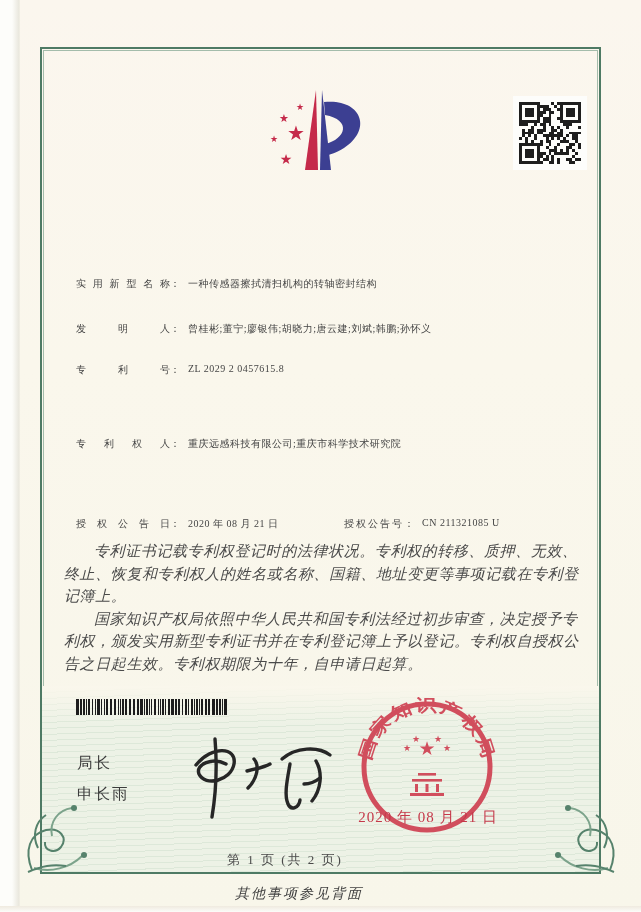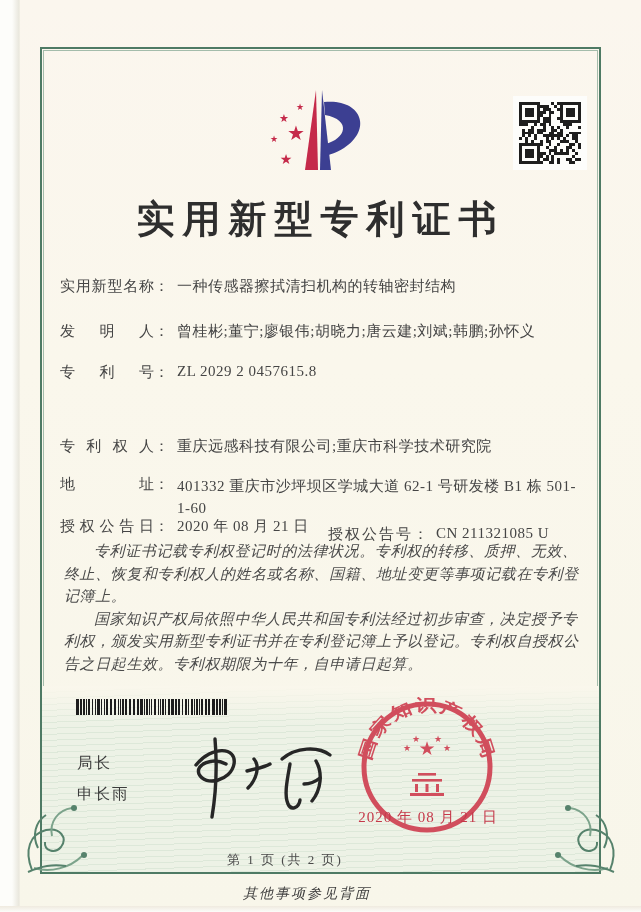--- a/index.html
+++ b/index.html
@@ -29,27 +29,27 @@
   .cert-number { position:absolute; left:64px; top:93px; font-size:14.5px;
     color:#4b4b4b; letter-spacing:2.5px; }
 
   .logo { position:absolute; left:256px; top:84px; width:135px; height:108px; }
 
   .qr { position:absolute; left:513px; top:96px; width:74px; height:74px; background:#fdfdfb; }
   .qr svg { width:100%; height:100%; shape-rendering:crispEdges; }
 
   .title { position:absolute; left:0; top:194px; width:641px; text-align:center;
     font-size:38px; font-weight:600; color:#2e2e2e; letter-spacing:8px; }
-  .field-row { position:absolute; left:60px; white-space:nowrap; font-size:15px; color:#454545; }
+  .field-row { position:absolute; left:76px; white-space:nowrap; font-size:10px; color:#454545; }
   .field-label { display:inline-block; width:94px; text-align:justify; text-align-last:justify; vertical-align:top; }
   .field-colon { display:inline-block; vertical-align:top; }
   .field-value { display:inline-block; margin-left:8px; vertical-align:top; letter-spacing:0.5px; }
   .field-row.wrap { white-space:normal; }
   .field-row.wrap .field-value { width:400px; word-break:break-all; line-height:22px; }
-  .pair2 { position:absolute; left:268px; top:0; white-space:nowrap;margin-top:8px; }
+  .pair2 { position:absolute; left:268px; top:0; white-space:nowrap; }
   .pair2 .field-label { width:auto; text-align:left; text-align-last:auto; letter-spacing:2px; }
 
   .paragraphs { position:absolute; left:64px; top:540px; width:518px;
     font-size:15px; line-height:22.5px; color:#4a4a4a; font-style:italic; letter-spacing:0.6px; }
   .paragraphs p { text-indent:2em; }
 
   .barcode { position:absolute; left:76px; top:699px; width:154px; height:16px;
     display:flex; align-items:stretch; }
   .barcode i { display:block; background:#1d1d1d; }
 
@@ -61,21 +61,21 @@
   .seal { position:absolute; left:357px; top:697px; width:140px; height:140px; opacity:0.92; }
   .seal-date { position:absolute; left:358px; top:808px; width:140px; text-align:center;
     font-size:15px; color:#c5394a; letter-spacing:1px; white-space:nowrap; }
 
   .ornament { position:absolute; width:74px; height:96px; }
   .ornament.bl { left:22px; top:778px; }
   .ornament.br { left:546px; top:778px; transform:scaleX(-1); }
 
   .page-footer { position:absolute; left:0; top:851px; width:570px; text-align:center;
     font-size:13px; color:#4a4a4a; letter-spacing:2px; }
-  .back-note { position:absolute; left:12px; top:885px; width:590px; text-align:center;
+  .back-note { position:absolute; left:4px; top:885px; width:590px; text-align:center;
     font-size:14px; color:#3f3f3f; font-style:italic; letter-spacing:2px; }
 </style>
 </head>
 <body>
 
 <div class="page">
   <div class="page-edge-left"></div>
   <div class="page-edge-bottom"></div>
 
   <div class="frame">
@@ -332,36 +332,32 @@
         <rect x="8" y="22" width="1" height="1" fill="#1e1e1e"></rect>
         <rect x="9" y="22" width="1" height="1" fill="#1e1e1e"></rect>
         <rect x="12" y="22" width="1" height="1" fill="#1e1e1e"></rect>
         <rect x="13" y="22" width="1" height="1" fill="#1e1e1e"></rect>
         <rect x="15" y="22" width="1" height="1" fill="#1e1e1e"></rect>
         <rect x="19" y="22" width="1" height="1" fill="#1e1e1e"></rect>
         <rect x="20" y="22" width="1" height="1" fill="#1e1e1e"></rect>
       </svg>
   </div>
 
-  <div class="title">实用新型专利证书</div>
 
   <div class="field-row" style="top:277px">
     <span class="field-label" style="width:94px">实用新型名称</span><span class="field-colon">：</span><span class="field-value">一种传感器擦拭清扫机构的转轴密封结构</span>
   </div>
   <div class="field-row" style="top:322px">
     <span class="field-label">发明人</span><span class="field-colon">：</span><span class="field-value">曾桂彬;董宁;廖银伟;胡晓力;唐云建;刘斌;韩鹏;孙怀义</span>
   </div>
   <div class="field-row" style="top:363px">
     <span class="field-label">专利号</span><span class="field-colon">：</span><span class="field-value">ZL 2029 2 0457615.8</span>
   </div>
   <div class="field-row" style="top:437px">
     <span class="field-label">专利权人</span><span class="field-colon">：</span><span class="field-value">重庆远感科技有限公司;重庆市科学技术研究院</span>
-  </div>
-  <div class="field-row wrap" style="top:475px">
-    <span class="field-label">地址</span><span class="field-colon">：</span><span class="field-value">401332 重庆市沙坪坝区学城大道 62-1 号研发楼 B1 栋 501-1-60</span>
   </div>
   <div class="field-row" style="top:517px">
     <span class="field-label">授权公告日</span><span class="field-colon">：</span><span class="field-value">2020 年 08 月 21 日</span>
     <span class="pair2">
       <span class="field-label">授权公告号</span><span class="field-colon">：</span><span class="field-value">CN 211321085 U</span>
     </span>
   </div>
 
   <div class="paragraphs">
     <p>专利证书记载专利权登记时的法律状况。专利权的转移、质押、无效、终止、恢复和专利权人的姓名或名称、国籍、地址变更等事项记载在专利登记簿上。</p>

